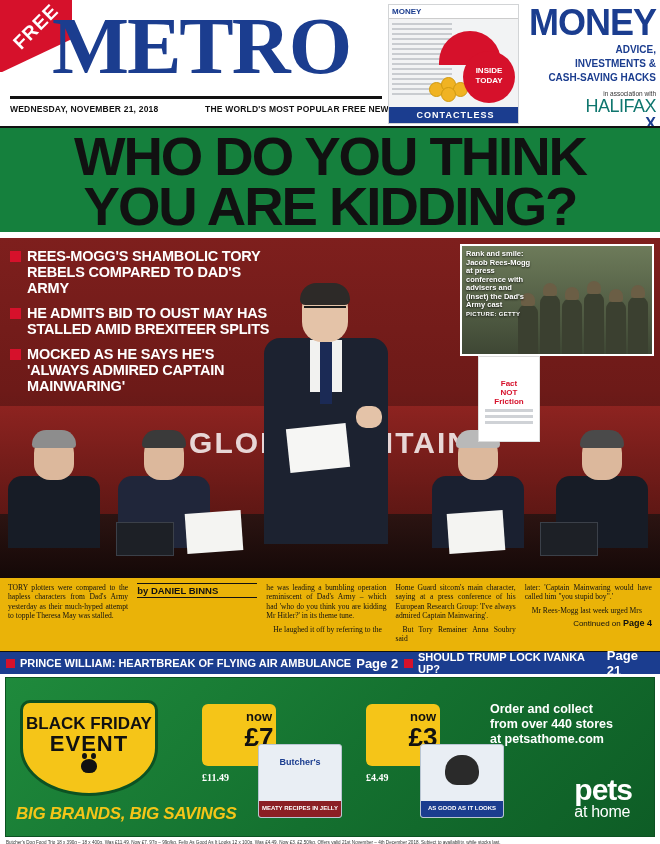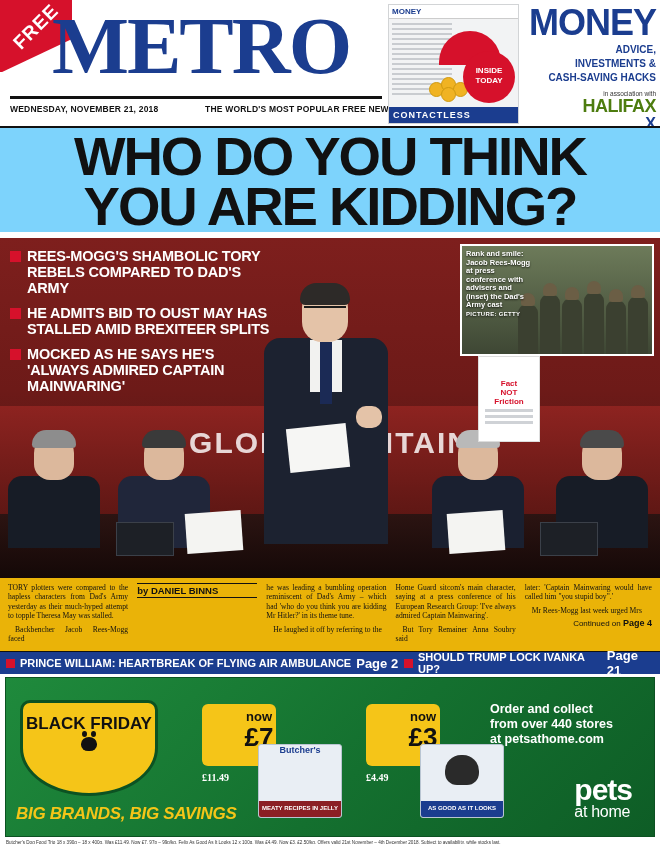--- a/index.html
+++ b/index.html
@@ -162,20 +162,21 @@
   .promo-strip {
     position: absolute;
     left: 0; bottom: 0;
     width: 100%; height: 16px;
     background: #1b3d8f;
     color: #fff;
     font-size: 9px;
     font-weight: bold;
     letter-spacing: 1px;
     padding: 3px 0 0 4px;
+    text-align: center;
   }
   .promo-right {
     flex: 1;
     padding-left: 10px;
     text-align: right;
   }
   .promo-money {
     font-size: 36px;
     font-weight: bold;
     color: #1b3d8f;
@@ -190,34 +191,34 @@
     line-height: 12px;
     margin-top: 2px;
   }
   .promo-assoc {
     font-size: 6.5px;
     color: #333;
     margin-top: 6px;
   }
   .promo-halifax {
     font-size: 18px;
-    font-weight: bold;
-    color: #4d7c0f;
+    font-weight: normal;
+    color: #0f766e;
     line-height: 18px;
     letter-spacing: -0.5px;
   }
   .promo-halifax-x {
     font-size: 16px;
     color: #1b3d8f;
     font-weight: bold;
   }
 
   
   .headline-wrap {
-    background: #7dd3fc;
+    background: #15803d;
     padding: 4px 8px 0 8px;
   }
   .headline {
     font-family: "Liberation Sans", sans-serif;
     font-weight: bold;
     font-size: 53px;
     line-height: 50px;
     letter-spacing: -2px;
     color: #111;
     text-align: center;
@@ -586,20 +587,21 @@
     background: #e9eef4;
     border: 1px solid #b9c5d2;
     border-radius: 3px;
     text-align: center;
     overflow: hidden;
   }
   .prod .brand {
     font-size: 9px;
     font-weight: bold;
     color: #1b3d8f;
+    margin-top: 12px;
   }
   .prod .band {
     position: absolute;
     left: 0; bottom: 0;
     width: 100%;
     height: 16px;
     background: #8b1f24;
     color: #fff;
     font-size: 6px;
     font-weight: bold;
@@ -792,21 +794,20 @@
         <div class="credit">PICTURE: GETTY</div>
       </div>
     </div>
 
     <div class="desk"></div>
   </div>
 
   <div class="story">
     <div class="col">
       <p>TORY plotters were compared to the hapless characters from Dad's Army yesterday as their much-hyped attempt to topple Theresa May was stalled.</p>
-      <p>Backbencher Jacob Rees-Mogg faced</p>
     </div>
     <div class="col">
       <div class="byline">by DANIEL BINNS</div>
     </div>
     <div class="col">
       <p>he was leading a bumbling operation reminiscent of Dad's Army – which had 'who do you think you are kidding Mr Hitler?' in its theme tune.</p>
       <p>He laughed it off by referring to the</p>
     </div>
     <div class="col">
       <p>Home Guard sitcom's main character, saying at a press conference of his European Research Group: 'I've always admired Captain Mainwaring'.</p>
@@ -831,20 +832,21 @@
     <div class="teaser-item" style="flex:0 0 250px;">
       <div class="teaser-sq"></div>
       <span>SHOULD TRUMP LOCK IVANKA UP?</span>
       <span class="teaser-page">Page 21</span>
     </div>
   </div>
 
   <div class="advert">
     <div class="ad-shield">
       <div class="l1">BLACK FRIDAY</div>
+      <div class="l2">EVENT</div>
       <div class="ad-paw"></div>
     </div>
     <div class="ad-bigbrands">BIG BRANDS, BIG SAVINGS</div>
 
     <div class="now-badge" style="left:196px;top:26px;">
       <div class="n">now</div>
       <div class="p">£7</div>
     </div>
     <div class="was-price" style="left:196px;top:94px;">£11.49</div>
     <div class="prod" style="left:252px;width:84px;height:74px;">

